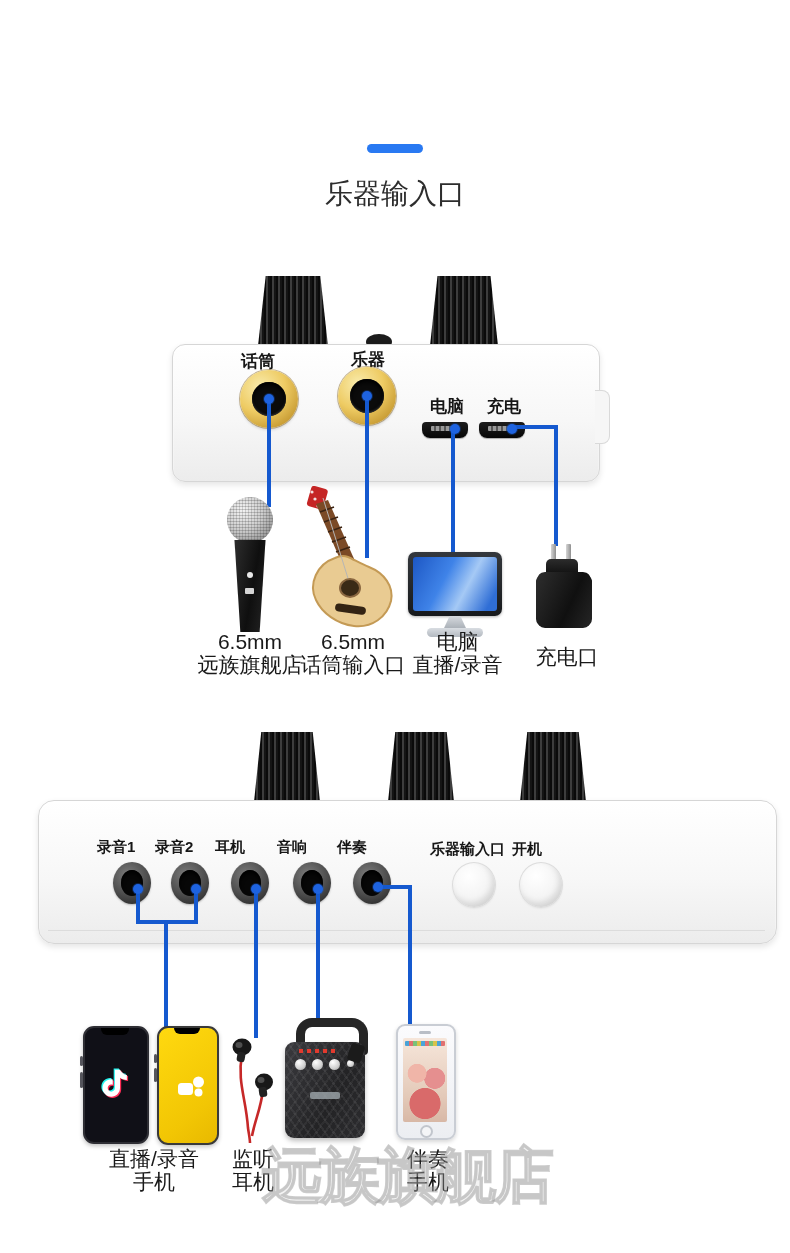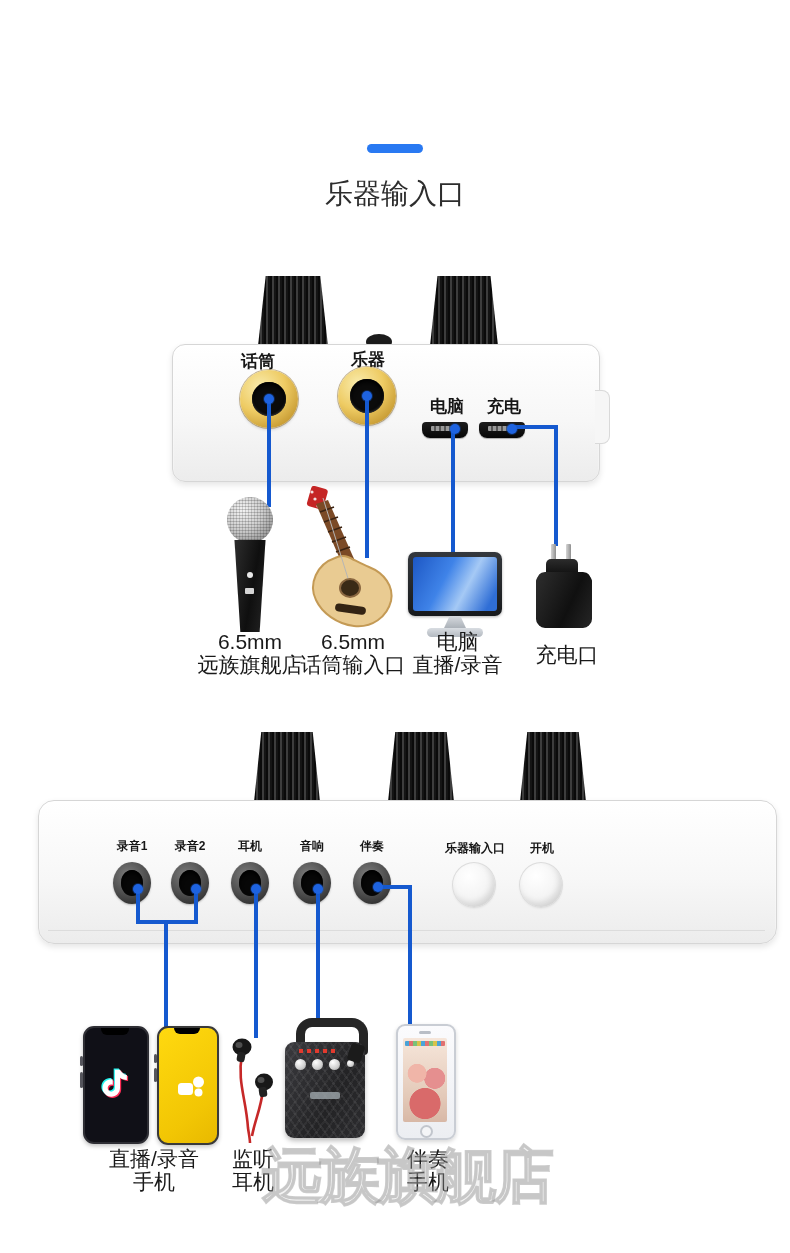--- a/index.html
+++ b/index.html
@@ -15,21 +15,21 @@
 
   
   .knob{background:repeating-linear-gradient(90deg,#0a0a0a 0 2px,#3d3d3d 2px 4px,#141414 4px 6px);
         clip-path:polygon(11% 0,89% 0,100% 100%,0 100%);border-radius:6px 6px 0 0;}
   .body-shell{background:linear-gradient(#ffffff,#f7f7f7 55%,#ececec);border:1px solid #d6d6d6;
         box-shadow:0 3px 6px rgba(0,0,0,.10), inset 0 2px 2px #fff;}
   .line{position:absolute;background:#1559cf;}
   .dot{position:absolute;width:10px;height:10px;border-radius:50%;background:#1e63e0;
        box-shadow:0 0 0 1px rgba(21,89,207,.35);}
   .port-label{position:absolute;font-size:17px;font-weight:700;color:#161616;text-align:center;}
-  .jack-label{position:absolute;font-size:12px;font-weight:700;color:#161616;text-align:center;}
+  .jack-label{position:absolute;font-size:15px;font-weight:700;color:#161616;}
   .col-label{position:absolute;text-align:center;font-size:21px;line-height:23px;font-weight:500;color:#191919;}
 
   .gold-jack{position:absolute;width:58px;height:58px;border-radius:50%;
       background:radial-gradient(circle at 35% 30%,#f9ecae,#eecb63 45%,#c99d35 78%,#a87f25);
       box-shadow:0 0 0 1px rgba(130,95,25,.45),0 2px 3px rgba(0,0,0,.15);}
   .gold-jack .hole{position:absolute;left:12px;top:12px;width:34px;height:34px;border-radius:50%;
       background:#0b0b0b;box-shadow:inset 0 3px 5px #000, inset 0 -1px 2px #3a3a3a;}
   .usb{position:absolute;width:46px;height:16px;background:linear-gradient(#1d1d1d,#050505);
       border-radius:4px 4px 8px 8px;box-shadow:0 1px 1px rgba(0,0,0,.3);}
   .usb .slot{position:absolute;left:9px;top:4px;width:28px;height:5px;border-radius:1px;
@@ -179,21 +179,21 @@
     <div>远族旗舰店</div>
   </div>
   <div class="col-label" style="left:288px;top:630px;width:130px;">
     <div>6.5mm</div>
     <div>话筒输入口</div>
   </div>
   <div class="col-label" style="left:395px;top:630px;width:125px;">
     <div>电脑</div>
     <div>直播/录音</div>
   </div>
-  <div class="col-label" style="left:508px;top:645px;width:118px;font-family:Liberation Mono, monospace;">
+  <div class="col-label" style="left:508px;top:645px;width:118px;">
     <div>充电口</div>
   </div>
 
   <div class="abs knob" style="left:254px;top:732px;width:66px;height:70px;"></div>
   <div class="abs knob" style="left:388px;top:732px;width:66px;height:70px;"></div>
   <div class="abs knob" style="left:520px;top:732px;width:66px;height:70px;"></div>
 
   <div class="abs body-shell" style="left:38px;top:800px;width:737px;height:142px;border-radius:16px;"></div>
   <div class="abs" style="left:48px;top:930px;width:717px;height:1px;background:#dcdcdc;"></div>
 

